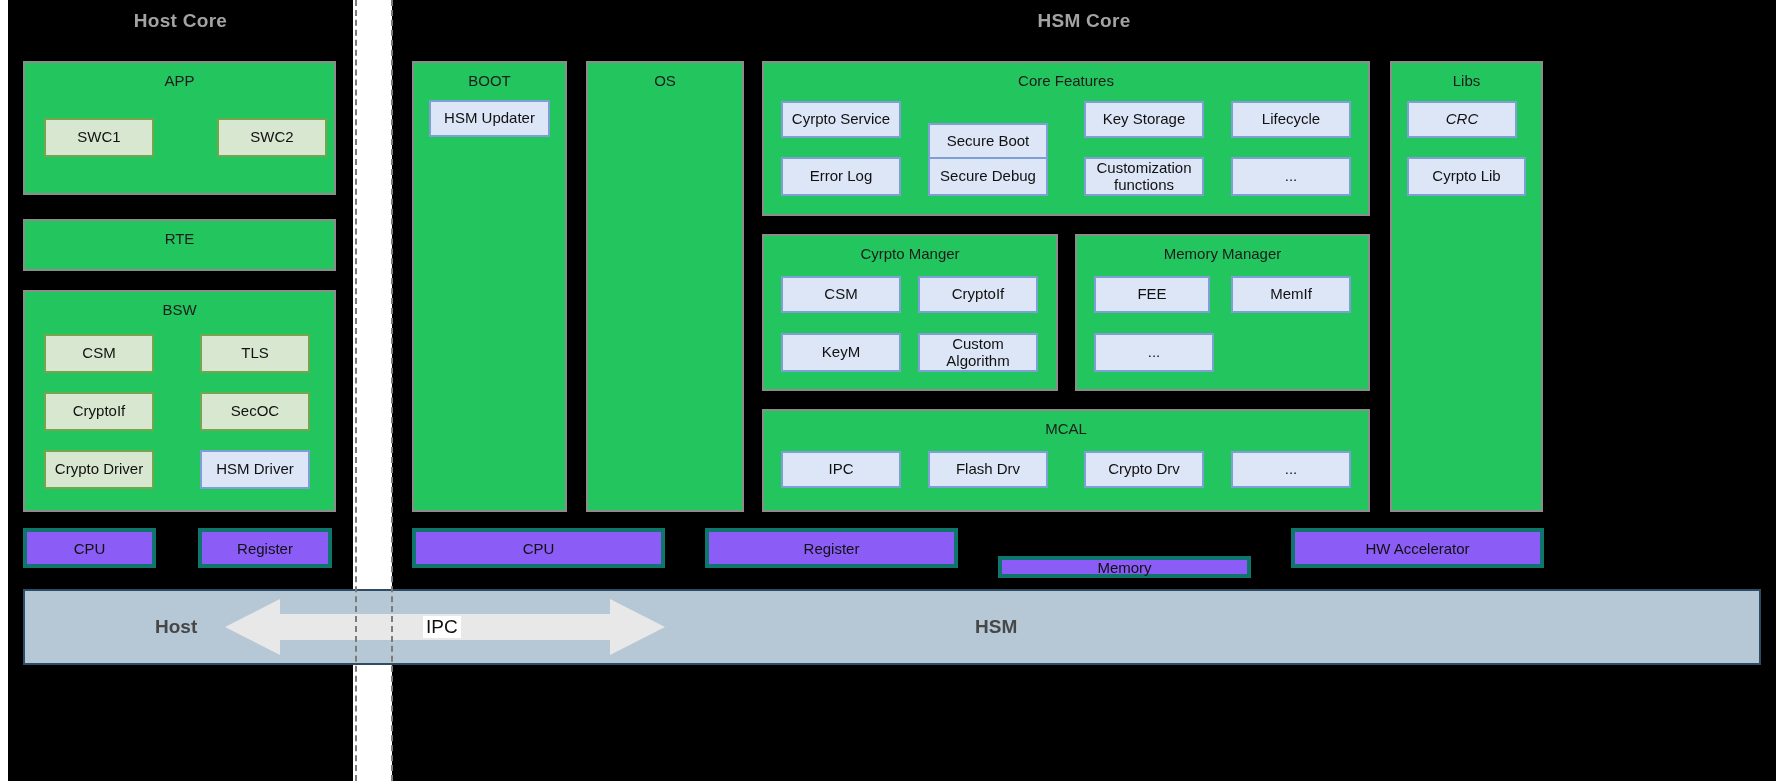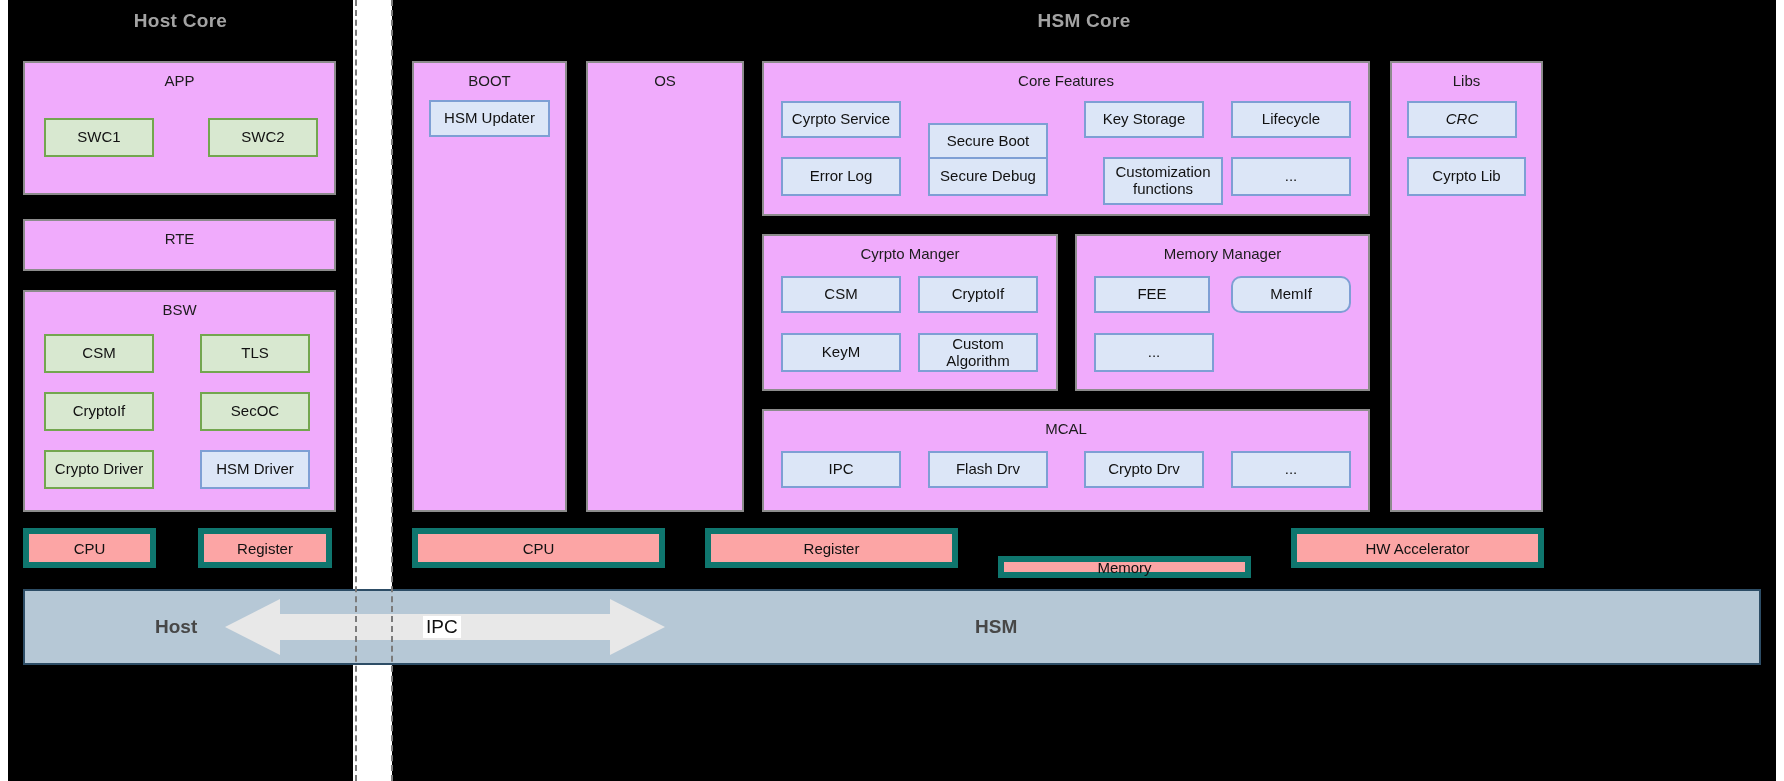--- a/index.html
+++ b/index.html
@@ -42,21 +42,21 @@
     position: absolute;
     top: 0;
     width: 0;
     height: 781px;
     border-left: 2px dashed #7b7b7b;
   }
 
   
   .group {
     position: absolute;
-    background: #f0abfc;
+    background: #22c55e;
     border: 2px solid #8c8c8c;
     box-sizing: border-box;
   }
   .group > .g-title {
     position: absolute;
     top: 9px;
     left: 0;
     right: 0;
     text-align: center;
     font-size: 15px;
@@ -83,22 +83,22 @@
   }
   .item.green {
     background: #d8e8d0;
     border: 2px solid #73a64f;
   }
 
   
   .hw {
     position: absolute;
     box-sizing: border-box;
-    background: #fca5a5;
-    border: 6px solid #0f766e;
+    background: #8b5cf6;
+    border: 4px solid #0f766e;
     display: flex;
     align-items: center;
     justify-content: center;
     font-size: 15px;
     color: #111111;
   }
 
   
   .band {
     position: absolute;
@@ -133,21 +133,21 @@
 <div id="stage">
 
   <div class="core-panel" style="left:8px; top:0px; width:345px; height:781px;">
     <div class="core-title">Host Core</div>
   </div>
 
   <div class="group" style="left:23px; top:61px; width:313px; height:134px;">
     <div class="g-title">APP</div>
   </div>
   <div class="item green" style="left:44px; top:118px; width:110px; height:39px;">SWC1</div>
-  <div class="item green" style="left:208px; top:118px; width:110px; height:39px;">SWC2</div>
+  <div class="item green" style="left:217px; top:118px; width:110px; height:39px;">SWC2</div>
 
   <div class="group" style="left:23px; top:219px; width:313px; height:52px;">
     <div class="g-title">RTE</div>
   </div>
 
   <div class="group" style="left:23px; top:290px; width:313px; height:222px;">
     <div class="g-title">BSW</div>
   </div>
   <div class="item green" style="left:44px; top:334px; width:110px; height:39px;">CSM</div>
   <div class="item green" style="left:200px; top:334px; width:110px; height:39px;">TLS</div>
@@ -174,36 +174,36 @@
 
   <div class="group" style="left:762px; top:61px; width:608px; height:155px;">
     <div class="g-title">Core Features</div>
   </div>
   <div class="item blue" style="left:781px; top:101px; width:120px; height:37px;">Cyrpto Service</div>
   <div class="item blue" style="left:928px; top:101px; width:120px; height:37px;margin-top:22px;">Secure Boot</div>
   <div class="item blue" style="left:1084px; top:101px; width:120px; height:37px;">Key Storage</div>
   <div class="item blue" style="left:1231px; top:101px; width:120px; height:37px;">Lifecycle</div>
   <div class="item blue" style="left:781px; top:157px; width:120px; height:39px;">Error Log</div>
   <div class="item blue" style="left:928px; top:157px; width:120px; height:39px;">Secure Debug</div>
-  <div class="item blue" style="left:1084px; top:157px; width:120px; height:48px;margin-left:19px;">Customization functions</div>
+  <div class="item blue" style="left:1084px; top:157px; width:120px; height:39px;">Customization functions</div>
   <div class="item blue" style="left:1231px; top:157px; width:120px; height:39px;">...</div>
 
   <div class="group" style="left:762px; top:234px; width:296px; height:157px;">
     <div class="g-title">Cyrpto Manger</div>
   </div>
   <div class="item blue" style="left:781px; top:276px; width:120px; height:37px;">CSM</div>
   <div class="item blue" style="left:918px; top:276px; width:120px; height:37px;">CryptoIf</div>
   <div class="item blue" style="left:781px; top:333px; width:120px; height:39px;">KeyM</div>
   <div class="item blue" style="left:918px; top:333px; width:120px; height:39px;">Custom Algorithm</div>
 
   <div class="group" style="left:1075px; top:234px; width:295px; height:157px;">
     <div class="g-title">Memory Manager</div>
   </div>
   <div class="item blue" style="left:1094px; top:276px; width:116px; height:37px;">FEE</div>
-  <div class="item blue" style="left:1231px; top:276px; width:120px; height:37px;border-radius:10px;">MemIf</div>
+  <div class="item blue" style="left:1231px; top:276px; width:120px; height:37px;">MemIf</div>
   <div class="item blue" style="left:1094px; top:333px; width:120px; height:39px;">...</div>
 
   <div class="group" style="left:762px; top:409px; width:608px; height:103px;">
     <div class="g-title">MCAL</div>
   </div>
   <div class="item blue" style="left:781px; top:451px; width:120px; height:37px;">IPC</div>
   <div class="item blue" style="left:928px; top:451px; width:120px; height:37px;">Flash Drv</div>
   <div class="item blue" style="left:1084px; top:451px; width:120px; height:37px;">Crypto Drv</div>
   <div class="item blue" style="left:1231px; top:451px; width:120px; height:37px;">...</div>
 

